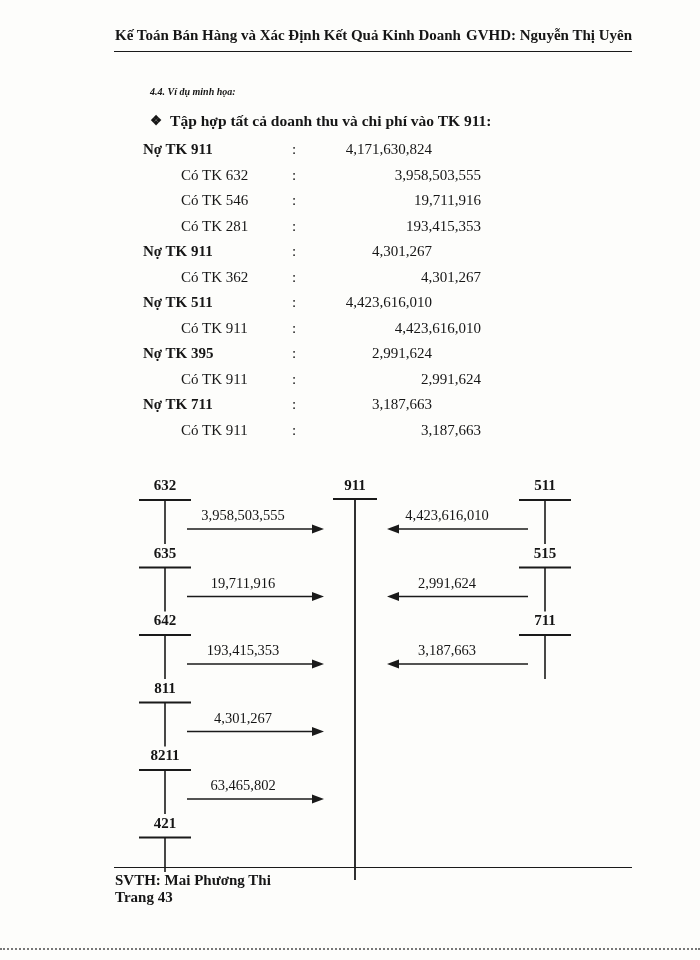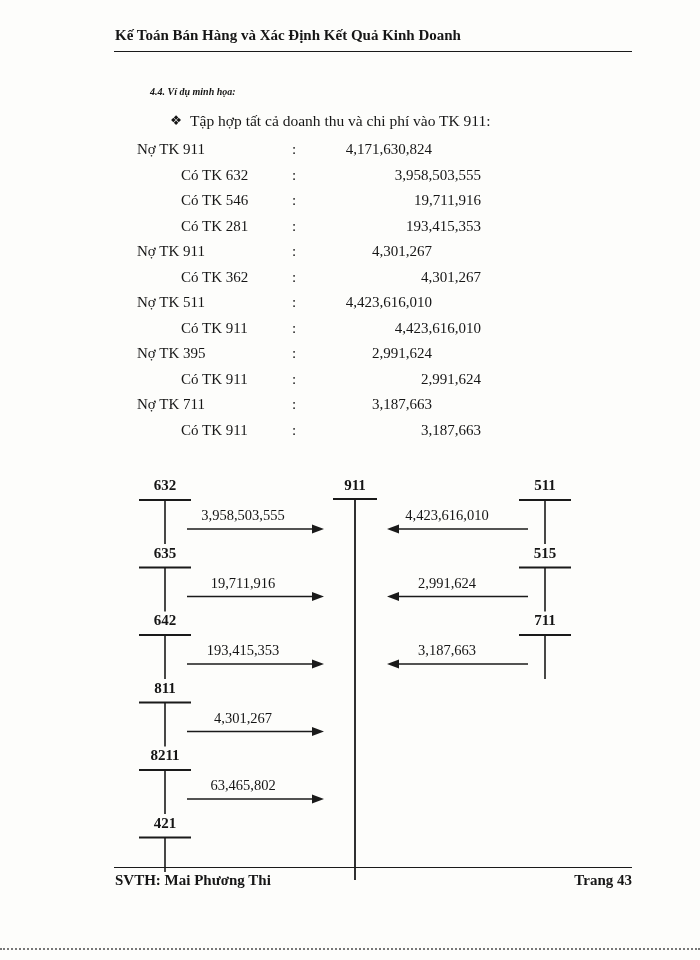--- a/index.html
+++ b/index.html
@@ -16,58 +16,59 @@
   
   .header-row{
     position:absolute;left:115px;top:27px;width:517px;
     display:flex;justify-content:space-between;
     font-size:15px;font-weight:bold;white-space:nowrap;
   }
   .header-rule{position:absolute;left:114px;top:51px;width:518px;height:0;border-top:1.8px solid #1a1a1a;}
 
   
   .section-heading{position:absolute;left:150px;top:86px;font-size:10px;font-weight:bold;font-style:italic;}
-  .bullet-line{position:absolute;left:150px;top:112px;font-size:15.5px;font-weight:normal;margin-left:20px;}
+  .bullet-line{position:absolute;left:150px;top:112px;font-size:15.5px;font-weight:bold;}
   .bullet-icon{margin-right:8px;font-size:13.5px;position:relative;top:-1px;}
 
   
   .entries{position:absolute;left:115px;top:141px;width:480px;}
   .entry-row{position:relative;height:25.5px;font-size:15px;}
   .entry-label{position:absolute;white-space:nowrap;}
-  .entry-row.debit  .entry-label{left:22px;}
+  .entry-row.debit  .entry-label{left:28px;font-weight:bold;}
   .entry-row.credit .entry-label{left:66px;}
   .entry-colon{position:absolute;left:177px;}
   .entry-amount{position:absolute;white-space:nowrap;}
   .entry-row.debit  .entry-amount{right:163px;text-align:right;}
   .entry-row.credit .entry-amount{right:114px;}
 
   
   #t-diagram{position:absolute;left:0;top:466px;}
   #t-diagram text{font-family:"Liberation Serif","DejaVu Serif",serif;fill:#151515;}
   #t-diagram text.acct{font-weight:bold;font-size:15px;}
   #t-diagram text.amt{font-size:14.5px;}
   #t-diagram line{stroke:#1a1a1a;}
   #t-diagram polygon{fill:#1a1a1a;stroke:none;}
 
   
   .footer-rule{position:absolute;left:114px;top:867px;width:518px;height:0;border-top:1.8px solid #1a1a1a;}
   .footer-row{
     position:absolute;left:115px;top:872px;width:517px;
     display:flex;justify-content:space-between;
-    font-size:15px;font-weight:bold;white-space:nowrap;
+    font-size:15px;font-weight:bold;white-space:nowrap;flex-direction:column;
   }
   .bottom-dots{position:absolute;left:0;top:948px;width:700px;height:0;border-top:2px dotted #777;}
 </style>
 </head>
 <body>
 
 <div class="sheet">
 
   <div class="header-row">
     <span>Kế Toán Bán Hàng và Xác Định Kết Quả Kinh Doanh</span>
+    <span>GVHD: Nguyễn Thị Uyên</span>
   </div>
   <div class="header-rule"></div>
 
   <div class="section-heading">4.4. Ví dụ minh họa:</div>
 
   <div class="bullet-line">
     <span class="bullet-icon">❖</span><span>Tập hợp tất cả doanh thu và chi phí vào TK 911:</span>
   </div>
 
   <div class="entries">

